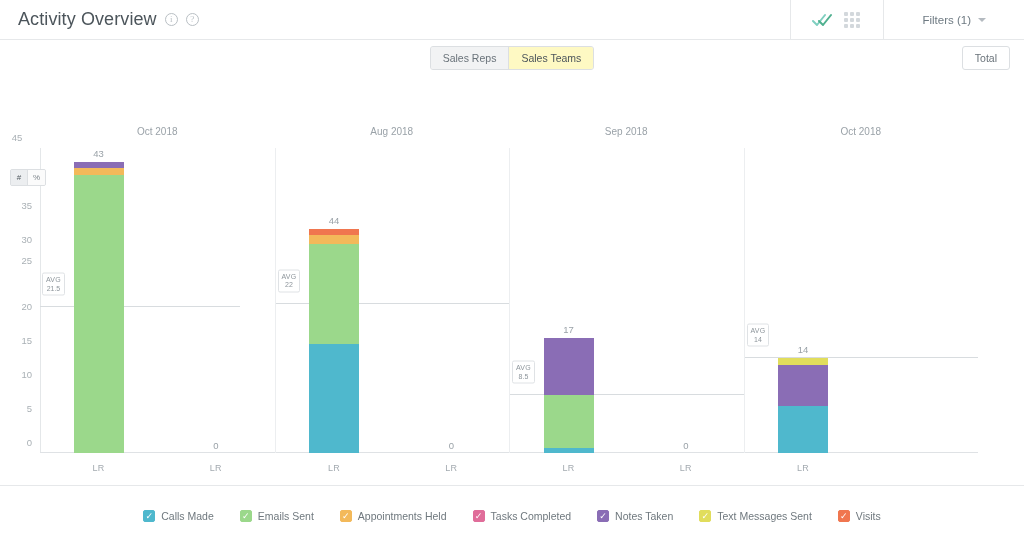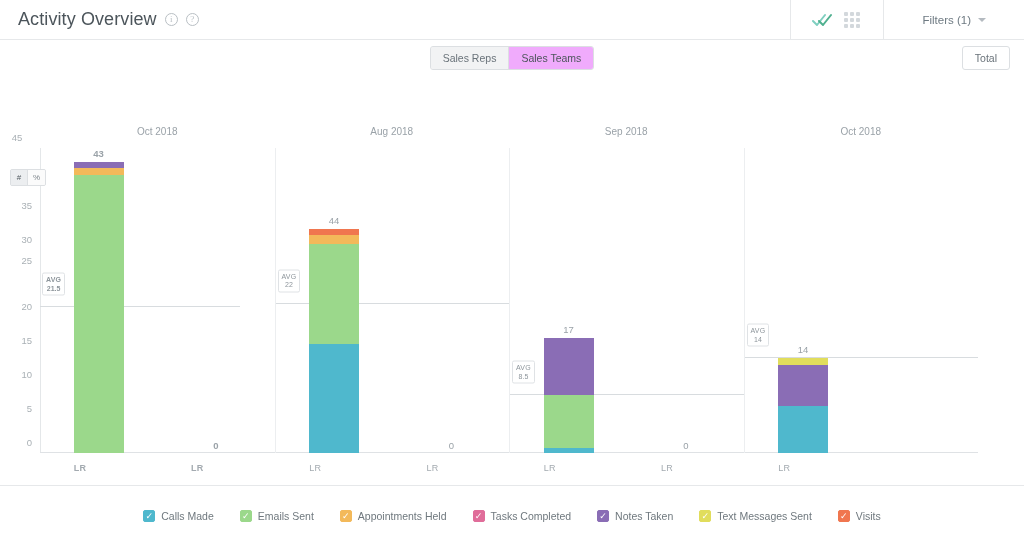--- a/index.html
+++ b/index.html
@@ -111,21 +111,21 @@
   .seg-btn {
     font-size: 10.5px;
     color: #6a737a;
     padding: 4px 12px;
     background: #f2f3f4;
     cursor: pointer;
     border-right: 1px solid #dcdfe2;
     line-height: 14px;
   }
   .seg-btn:last-child { border-right: none; }
-  .seg-btn.active { background: #f0abfc; color: #4c555b; }
+  .seg-btn.active { background: #fef9c3; color: #4c555b; }
   .total-btn {
     position: absolute;
     right: 14px;
     font-size: 10.5px;
     color: #6a737a;
     padding: 4px 12px;
     background: #fff;
     border: 1px solid #dcdfe2;
     border-radius: 3px;
     cursor: pointer;
@@ -260,21 +260,21 @@
     bottom: 2px;
     font-size: 9.5px;
     color: #9aa2a8;
     text-align: center;
     width: 50px;
   }
   .xtick {
     position: absolute;
     bottom: -20px;
     width: 50px;
-    text-align: left;
+    text-align: center;
     font-size: 9px;
     color: #a3aab0;
     letter-spacing: .3px;
   }
 
   
   .legend {
     height: 60px;
     display: flex;
     align-items: center;
@@ -374,21 +374,21 @@
         <div class="ytick" style="bottom: 33.8889px;">5</div>
         <div class="ytick" style="bottom: 67.7778px;">10</div>
         <div class="ytick" style="bottom: 101.667px;">15</div>
         <div class="ytick" style="bottom: 135.556px;">20</div>
         <div class="ytick" style="bottom: 182px;">25</div>
         <div class="ytick" style="bottom: 203.333px;">30</div>
         <div class="ytick" style="bottom: 237.222px;">35</div>
         <div class="ytick" style="bottom: 271.111px;">40</div>
         <div class="ytick" style="bottom: 305px; text-align: center;">45</div>
       </div>
-  <div class="group" style="left: 0px; width: 200px; border-left: none; font-weight: bold;">
+  <div class="group" style="left: 0px; width: 200px; border-left: none;">
         <div class="avg-line" style="bottom: 145.722px; left: 0px; right: 0px;"></div>
         <div class="avg-badge" style="bottom: 145.722px; left: 2px;">
           <span class="lbl">AVG</span>
           <span class="val">21.5</span>
         </div>
         <div class="bar" style="left: 33.625px; height: 291.444px;">
           <div class="seg" style="height: 95.3488%; background: rgb(155, 216, 139);"></div>
           <div class="seg" style="height: 2.32558%; background: rgb(243, 185, 90);"></div>
           <div class="seg" style="height: 2.32558%; background: rgb(138, 109, 181);"></div>
           <div class="bar-total">43</div>

